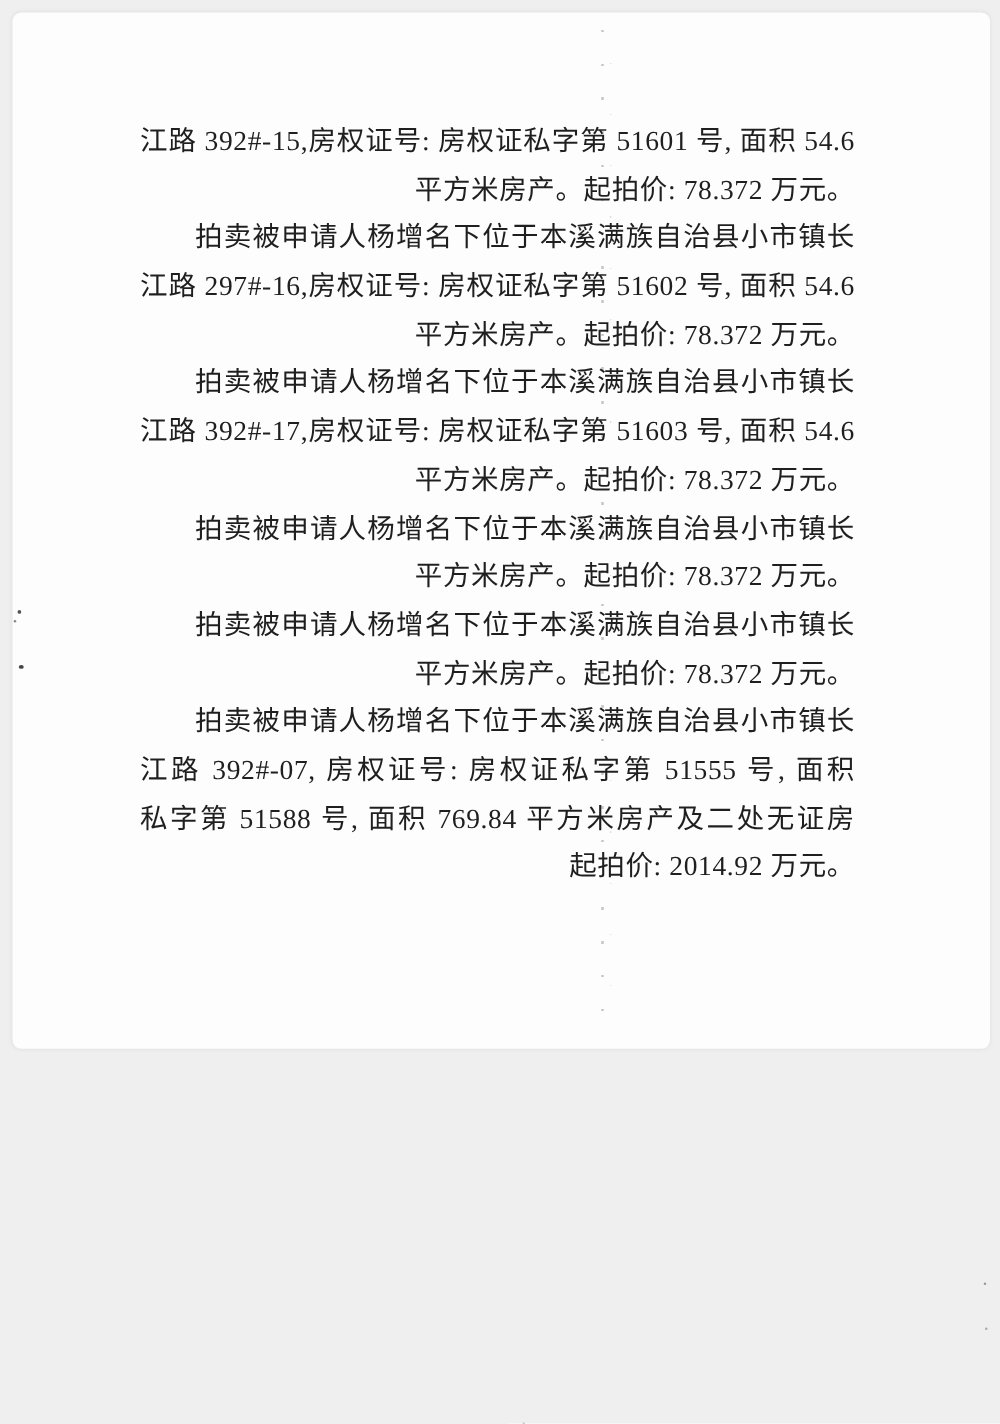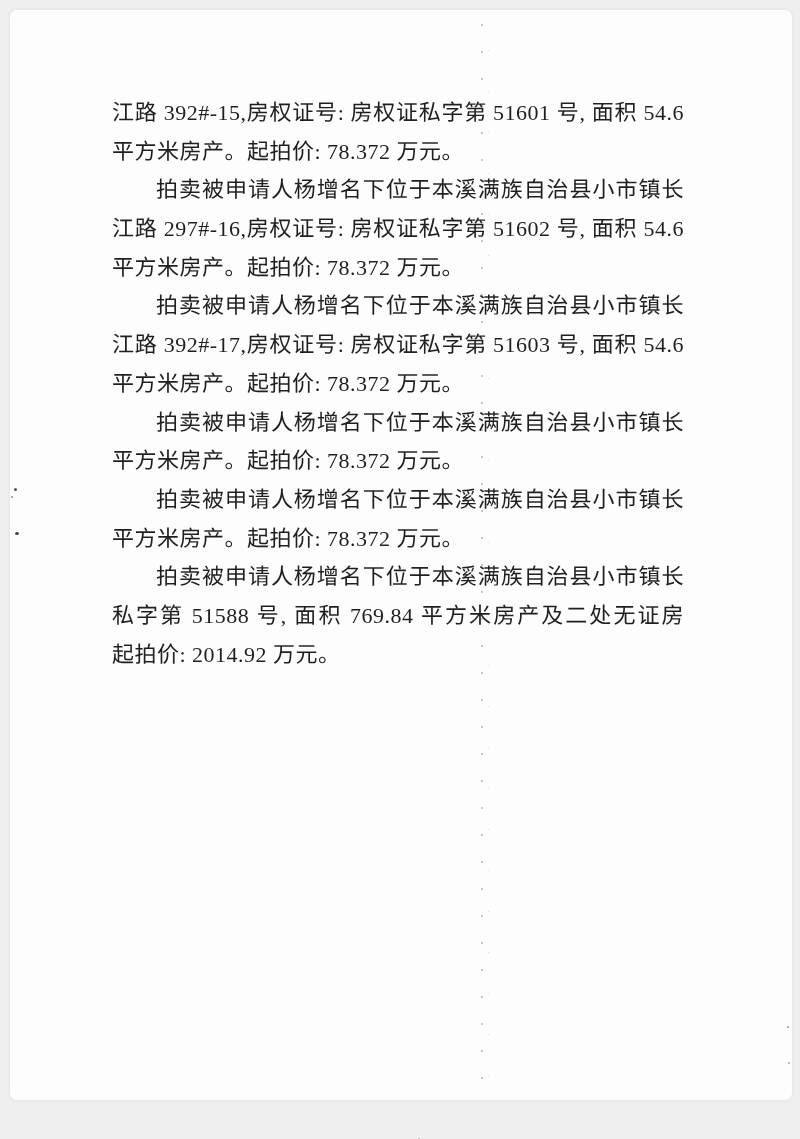--- a/index.html
+++ b/index.html
@@ -14,21 +14,21 @@
     position: relative;
     width: 800px;
     height: 1139px;
     background: #efefef;
   }
   .page {
     position: absolute;
     left: 10px;
     top: 10px;
     width: 782px;
-    height: 1090px;
+    height: 829px;
     background: #fdfdfd;
     border-radius: 7px;
     box-shadow: 0 0 4px rgba(0,0,0,0.07);
   }
   
   .fold-line {
     position: absolute;
     left: 471px;
     top: 14px;
     bottom: 10px;
@@ -60,21 +60,21 @@
     top: 84px;
     width: 572px;
     font-size: 22px;
     line-height: 38.7px;
     color: #1f1f1f;
     letter-spacing: 0.5px;
   }
   .line {
     height: 38.7px;
     white-space: nowrap;
-    text-align: left;
+    text-align: right;
   }
   .line.justify {
     white-space: normal;
     text-align: justify;
     text-align-last: justify;
     overflow: hidden;
   }
   .line.indent {
     padding-left: 44px;
   }
@@ -102,18 +102,19 @@
         <div class="line justify">江路 297#-16,房权证号: 房权证私字第 51602 号, 面积 54.6</div>
         <div class="line">平方米房产。起拍价: 78.372 万元。</div>
         <div class="line indent justify">拍卖被申请人杨增名下位于本溪满族自治县小市镇长</div>
         <div class="line justify">江路 392#-17,房权证号: 房权证私字第 51603 号, 面积 54.6</div>
         <div class="line">平方米房产。起拍价: 78.372 万元。</div>
         <div class="line indent justify">拍卖被申请人杨增名下位于本溪满族自治县小市镇长</div>
         <div class="line">平方米房产。起拍价: 78.372 万元。</div>
         <div class="line indent justify">拍卖被申请人杨增名下位于本溪满族自治县小市镇长</div>
         <div class="line">平方米房产。起拍价: 78.372 万元。</div>
         <div class="line indent justify">拍卖被申请人杨增名下位于本溪满族自治县小市镇长</div>
+        <div class="line justify">江路 392#-07, 房权证号: 房权证私字第 51555 号, 面积</div>
         <div class="line justify">私字第 51588 号, 面积 769.84 平方米房产及二处无证房产。</div>
         <div class="line">起拍价: 2014.92 万元。</div>
       </div>
 
   </div>
 </div>
 
 </body></html>

